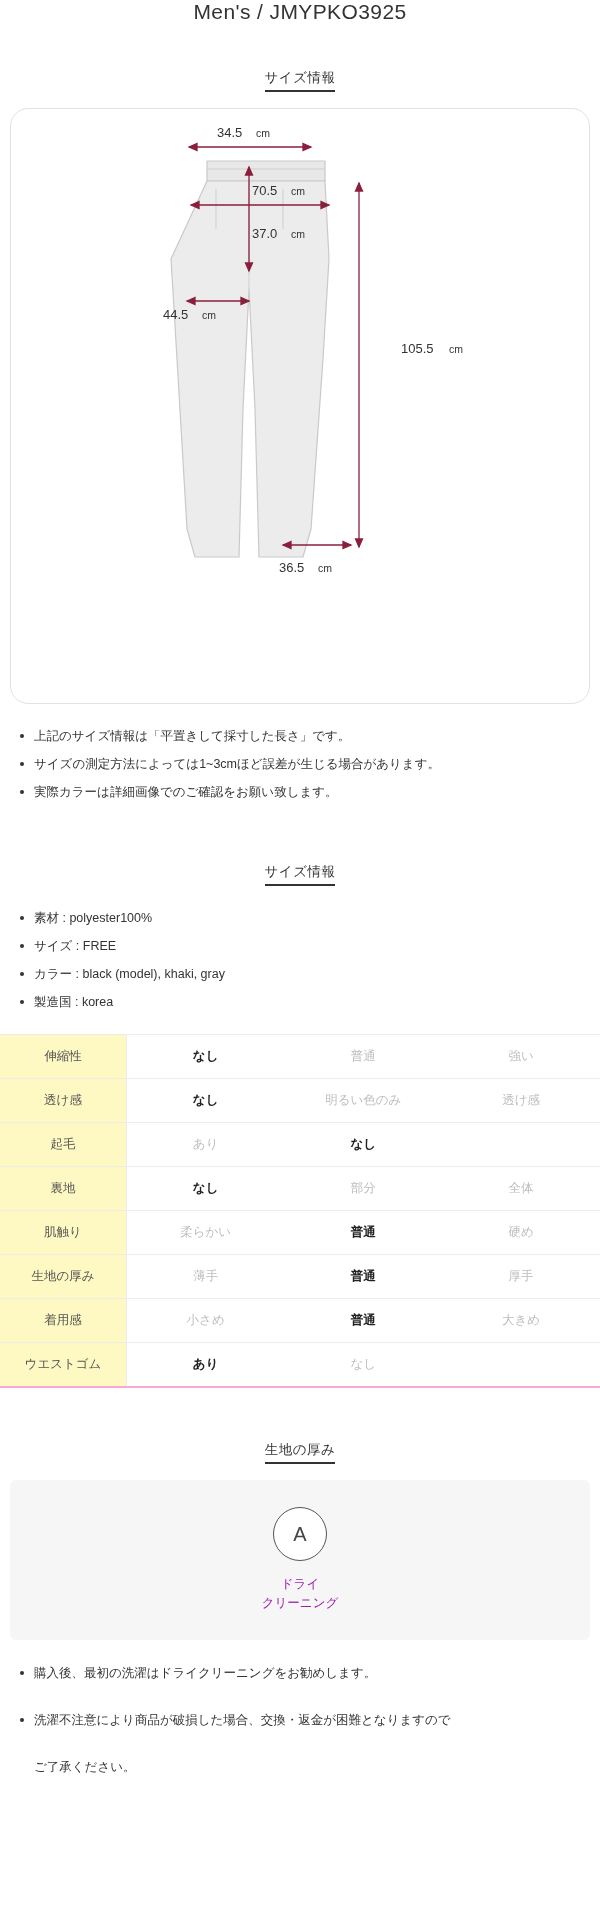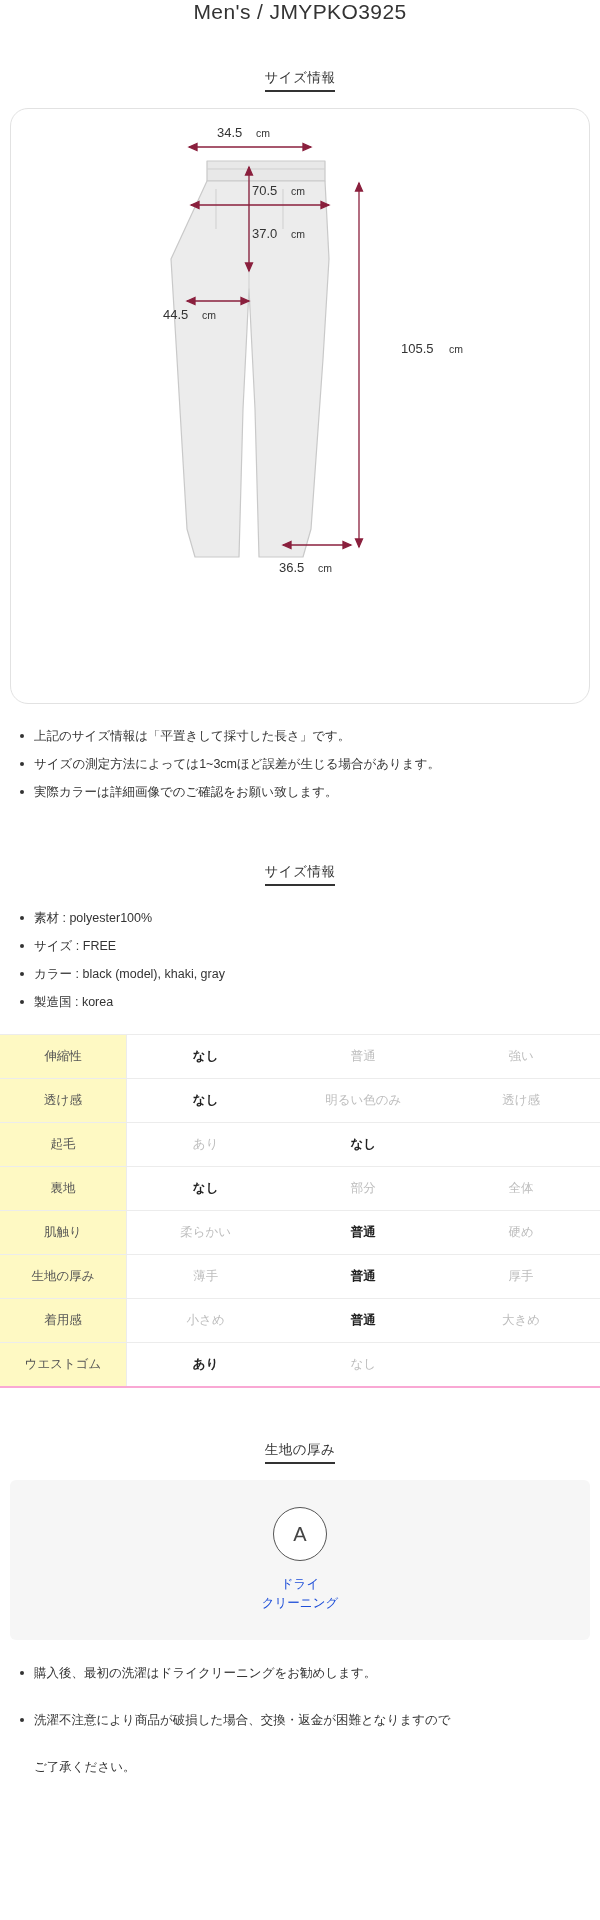--- a/index.html
+++ b/index.html
@@ -124,21 +124,21 @@
     align-items: center;
     justify-content: center;
     font-size: 20px;
     color: #444;
     margin-bottom: 14px;
   }
   .care-label {
     text-align: center;
     font-size: 12.5px;
     line-height: 19px;
-    color: #1d4ed8;
+    color: #a21caf;
   }
   .final-bullets { margin-top: 22px; padding-bottom: 40px; }
   .final-bullets li { line-height: 27px; margin-top: 19px; }
   .final-bullets li.cont:before { display: none; }
   .dim-text { font-size: 13px; fill: #333; font-family: "Liberation Sans", sans-serif; }
   .dim-unit { font-size: 10.5px; fill: #333; }
 </style>
 </head>
 <body>
 

